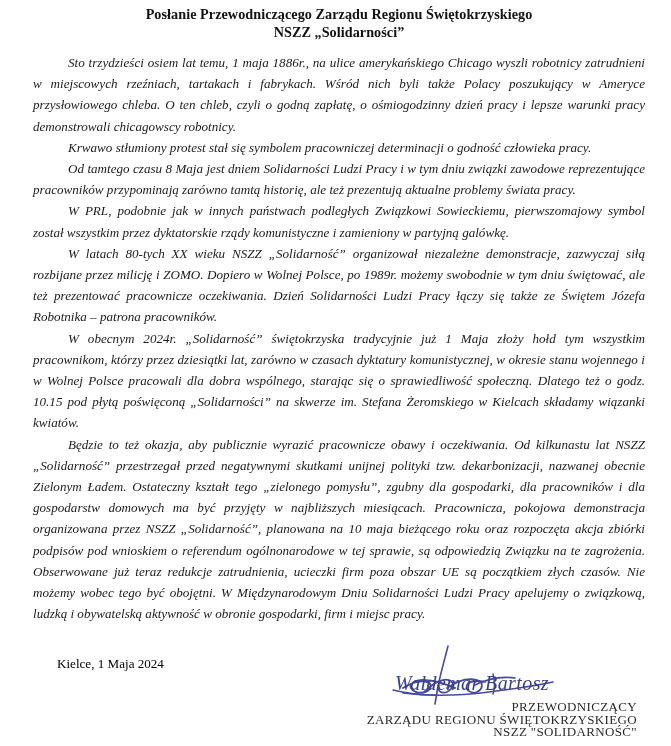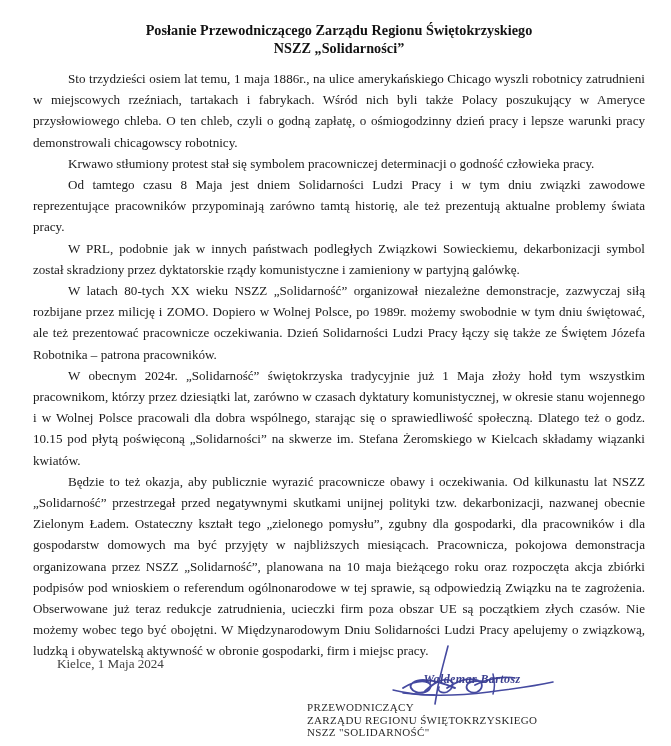--- a/index.html
+++ b/index.html
@@ -15,21 +15,21 @@
     font-family: "Liberation Serif", "DejaVu Serif", serif;
     color: #1c1c1c;
     -webkit-font-smoothing: antialiased;
   }
 
   .page {
     position: relative;
     width: 671px;
     height: 530px;
     box-sizing: border-box;
-    padding: 20px 26px 0 33px;
+    padding: 4px 26px 0 33px;
     background: #ffffff;
   }
 
   
   .doc-title {
     text-align: center;
     font-weight: bold;
     font-size: 14.2px;
     line-height: 17.5px;
     letter-spacing: 0.05px;
@@ -48,105 +48,106 @@
   }
   .para {
     margin: 0 0 0 0;
     text-align: justify;
     text-justify: inter-word;
     text-indent: 35px;
     font-size: 13.1px;
     line-height: 21.2px;
     color: #1a1a1a;
     hyphens: none;
+    font-style: italic;
   }
   .para:last-child {
     margin-bottom: 0;
   }
 
   
   .footer {
     position: absolute;
     left: 33px;
     right: 26px;
     top: 648px;
     height: 98px;
   }
   .date-line {
     position: absolute;
     left: 24px;
     top: 7px;
     font-size: 13.1px;
     line-height: 18px;
     white-space: nowrap;
-    color: #404040;
+    color: #000000;
   }
 
   .sign-block {
     position: absolute;
     right: 8px;
     top: 0px;
     width: 330px;
     text-align: center;
   }
   .sign-art {
     position: relative;
     height: 52px;
   }
   .sign-name {
     position: absolute;
     left: 0;
     right: 0;
     top: 24px;
     text-align: center;
     font-style: italic;
-    font-weight: bold;
-    font-size: 12px;
+    font-weight: normal;
+    font-size: 20px;
     letter-spacing: 0.4px;
     color: #3b3f8f;
     z-index: 3;
     white-space: nowrap;
   }
   .sign-scrawl {
     position: absolute;
     left: 0;
     top: -4px;
     width: 330px;
     height: 62px;
     z-index: 2;
     pointer-events: none;
   }
   .sign-caption {
     margin-top: 1px;
-    font-size: 11px;
+    font-size: 13px;
     line-height: 12.6px;
     letter-spacing: 0.35px;
     color: #2a2a2a;
-    text-align: left;
+    text-align: right;
   }
   .sign-caption span {
     display: block;
     white-space: nowrap;
   }
 </style>
 </head>
 <body>
 
 <div class="page">
 
   <h1 class="doc-title">
     <span class="title-line">Posłanie Przewodniczącego Zarządu Regionu Świętokrzyskiego</span>
     <span class="title-line">NSZZ „Solidarności”</span>
   </h1>
 
   <div class="body-text">
     <p class="para">Sto trzydzieści osiem lat temu, 1 maja 1886r., na ulice amerykańskiego Chicago wyszli robotnicy zatrudnieni w miejscowych rzeźniach, tartakach i fabrykach. Wśród nich byli także Polacy poszukujący w Ameryce przysłowiowego chleba. O ten chleb, czyli o godną zapłatę, o ośmiogodzinny dzień pracy i lepsze warunki pracy demonstrowali chicagowscy robotnicy.</p>
     <p class="para">Krwawo stłumiony protest stał się symbolem pracowniczej determinacji o godność człowieka pracy.</p>
     <p class="para">Od tamtego czasu 8 Maja jest dniem Solidarności Ludzi Pracy i w tym dniu związki zawodowe reprezentujące pracowników przypominają zarówno tamtą historię, ale też prezentują aktualne problemy świata pracy.</p>
-    <p class="para">W PRL, podobnie jak w innych państwach podległych Związkowi Sowieckiemu, dekarbonizacji symbol został skradziony przez dyktatorskie rządy komunistyczne i zamieniony w partyjną galówkę.</p>
+    <p class="para">W PRL, podobnie jak w innych państwach podległych Związkowi Sowieckiemu, pierwszomajowy symbol został wszystkim przez dyktatorskie rządy komunistyczne i zamieniony w partyjną galówkę.</p>
     <p class="para">W latach 80-tych XX wieku NSZZ „Solidarność” organizował niezależne demonstracje, zazwyczaj siłą rozbijane przez milicję i ZOMO. Dopiero w Wolnej Polsce, po 1989r. możemy swobodnie w tym dniu świętować, ale też prezentować pracownicze oczekiwania. Dzień Solidarności Ludzi Pracy łączy się także ze Świętem Józefa Robotnika – patrona pracowników.</p>
     <p class="para">W obecnym 2024r. „Solidarność” świętokrzyska tradycyjnie już 1 Maja złoży hołd tym wszystkim pracownikom, którzy przez dziesiątki lat, zarówno w czasach dyktatury komunistycznej, w okresie stanu wojennego i w Wolnej Polsce pracowali dla dobra wspólnego, starając się o sprawiedliwość społeczną. Dlatego też o godz. 10.15 pod płytą poświęconą „Solidarności” na skwerze im. Stefana Żeromskiego w Kielcach składamy wiązanki kwiatów.</p>
     <p class="para">Będzie to też okazja, aby publicznie wyrazić pracownicze obawy i oczekiwania. Od kilkunastu lat NSZZ „Solidarność” przestrzegał przed negatywnymi skutkami unijnej polityki tzw. dekarbonizacji, nazwanej obecnie Zielonym Ładem. Ostateczny kształt tego „zielonego pomysłu”, zgubny dla gospodarki, dla pracowników i dla gospodarstw domowych ma być przyjęty w najbliższych miesiącach. Pracownicza, pokojowa demonstracja organizowana przez NSZZ „Solidarność”, planowana na 10 maja bieżącego roku oraz rozpoczęta akcja zbiórki podpisów pod wnioskiem o referendum ogólnonarodowe w tej sprawie, są odpowiedzią Związku na te zagrożenia. Obserwowane już teraz redukcje zatrudnienia, ucieczki firm poza obszar UE są początkiem złych czasów. Nie możemy wobec tego być obojętni. W Międzynarodowym Dniu Solidarności Ludzi Pracy apelujemy o związkową, ludzką i obywatelską aktywność w obronie gospodarki, firm i miejsc pracy.</p>
   </div>
 
   <div class="footer">
 
     <div class="date-line">Kielce, 1 Maja 2024</div>
 
     <div class="sign-block">

